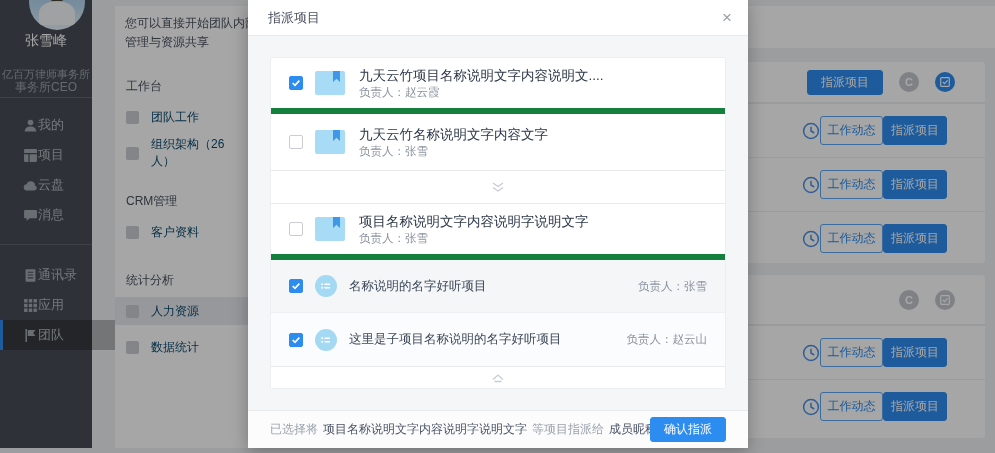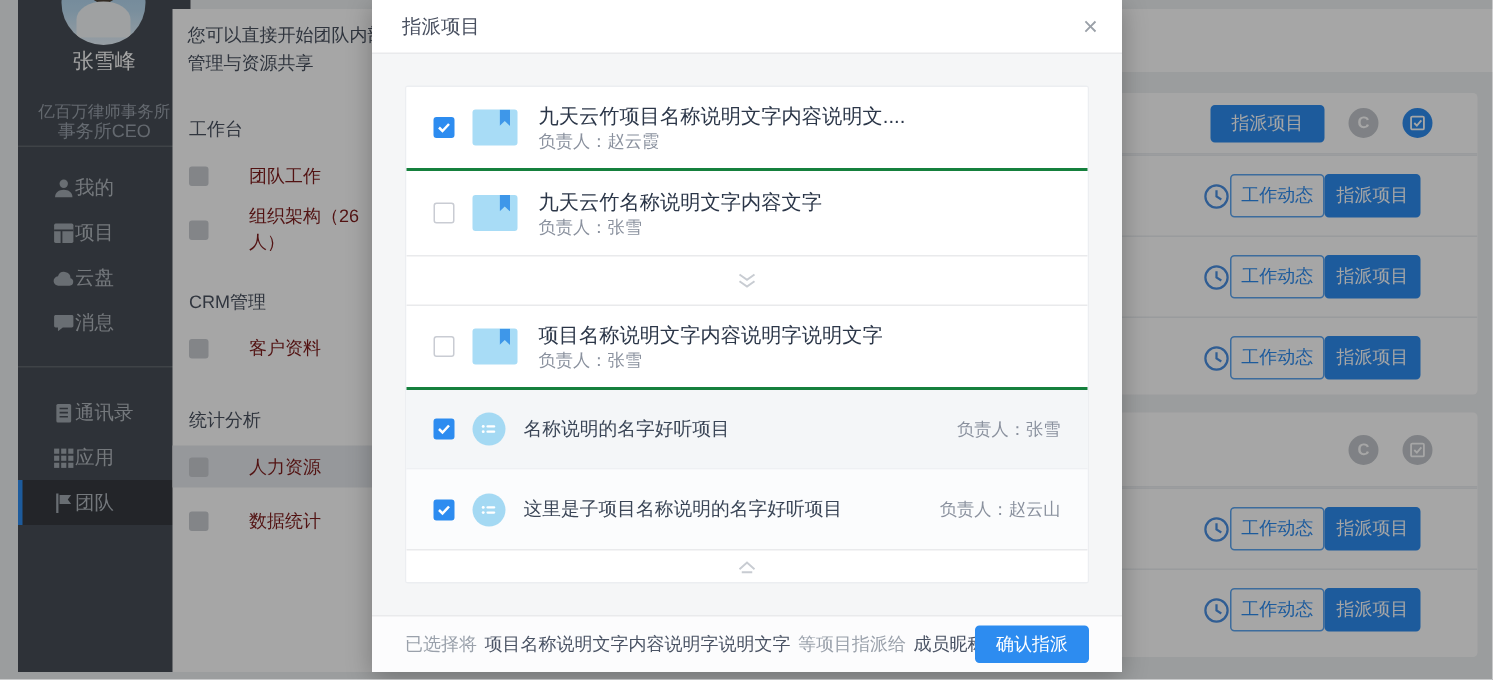--- a/index.html
+++ b/index.html
@@ -1,21 +1,21 @@
 <!DOCTYPE html>
 <html><head>
 <meta charset="utf-8">
 <style>
   * { margin:0; padding:0; box-sizing:border-box; }
   html,body { width:995px; height:453px; overflow:hidden; background:#eff1f3;
     font-family:"Liberation Sans", sans-serif; }
   .stage { position:relative; width:995px; height:453px; }
 
   
-  .sidebar { position:absolute; left:12px; top:0; width:115px; height:448px;
+  .sidebar { position:absolute; left:0; top:0; width:92px; height:448px;
     background:#484e56; z-index:1; }
   .avatar { position:absolute; left:29px; top:-26px; width:56px; height:56px; border-radius:50%;
     background:linear-gradient(180deg,#9cc7e8 0%,#bcdcf2 60%,#e8f3fb 100%); overflow:hidden; }
   .avatar .head { position:absolute; left:19px; top:12px; width:18px; height:16px; border-radius:50% 50% 45% 45%; background:#4d4238; }
   .avatar .body { position:absolute; left:10px; top:27px; width:36px; height:24px; border-radius:50% 50% 0 0; background:#f4f7f9; }
   .u-name { position:absolute; top:32px; width:100%; text-align:center; color:#ffffff; font-size:14px; }
   .u-role { position:absolute; top:52px; width:100%; text-align:center; color:#9aa2ac; font-size:12px;margin-top:27px; }
   .u-org  { position:absolute; top:67px; width:100%; text-align:center; color:#9aa2ac; font-size:11px; }
   .sb-div { position:absolute; left:0; width:115px; height:1px; background:rgba(255,255,255,0.14); }
   .sb-div.d1 { top:97px; } .sb-div.d2 { top:244px; }
@@ -25,22 +25,22 @@
     color:#b2b8bf; font-size:13px; cursor:pointer; position:relative; }
   .sb-item svg { width:15px; height:15px; fill:#a2a9b1; flex:0 0 auto; }
   .sb-item.active { background:rgba(0,0,0,0.25); }
   .sb-item.active::before { content:""; position:absolute; left:0; top:0; bottom:0; width:3px; background:#2d8cf0; }
 
   
   .ws-panel { position:absolute; left:115px; top:6px; width:133px; height:442px;
     background:#ffffff; z-index:1; }
   .ws-intro { width:178px; padding:8px 0 0 10px; font-size:12px; line-height:1.6; color:#4a5260; }
   .ws-h { margin:26px 11px 0; font-size:12px; color:#4a5260; }
-  .ws-item { height:28px; margin-top:8px; display:flex; align-items:center; gap:27px;
-    padding-left:11px; font-size:12px; color:#7f1d1d; cursor:pointer; }
+  .ws-item { height:28px; margin-top:8px; display:flex; align-items:center; gap:12px;
+    padding-left:11px; font-size:12px; color:#0c4a6e; cursor:pointer; }
   .ws-item .sq { width:13px; height:13px; border-radius:2px; background:#c9ccd1; flex:0 0 auto; }
   .ws-item.active { background:#e7eaee; }
 
   
   .top-bar { position:absolute; left:248px; top:6px; width:747px; height:42px; background:#ffffff; z-index:1; }
   .card { position:absolute; left:560px; width:425px; background:#ffffff; border-radius:3px; overflow:hidden; z-index:1; }
   .card1 { top:62px; height:201px; }
   .card2 { top:275px; height:163px; }
   .card-head { display:flex; align-items:center; justify-content:flex-end; gap:16px;
     padding-right:30px; border-bottom:1px solid #eceef1; }
@@ -68,21 +68,21 @@
 
   
   .modal { position:absolute; left:248px; top:0; width:500px; height:448px; background:#f5f6f7;
     z-index:100; box-shadow:0 4px 16px rgba(0,0,0,0.28); }
   .m-head { height:36px; background:#fff; border-bottom:1px solid #e9eaec; display:flex; align-items:center; }
   .m-title { padding-left:20px; font-size:13px; color:#495060; }
   .m-close { margin-left:auto; margin-right:16px; font-size:17px; color:#9aa0a8; cursor:pointer; line-height:1; }
   .m-body { padding:21px 22px 0; }
   .list-box { background:#fff; border:1px solid #eceef1; border-radius:2px; }
   .proj { height:56px; display:flex; align-items:center; padding-left:18px; background:#fff; }
-  .proj.b-bottom { border-bottom:2px solid #15803d; }
+  .proj.b-bottom { border-bottom:6px solid #15803d; }
   .cbx { width:14px; height:14px; border-radius:2px; flex:0 0 auto; cursor:pointer;
     display:flex; align-items:center; justify-content:center; margin-right:12px;
     background:#fff; border:1px solid #c9ccd3; }
   .cbx.checked { background:#2d8cf0; border-color:#2d8cf0; }
   .cbx svg { width:10px; height:10px; stroke:#fff; stroke-width:2; fill:none; display:none; }
   .cbx.checked svg { display:block; }
   .p-ic { position:relative; width:30px; height:24px; border-radius:2px; background:#a8dcf6;
     margin-right:14px; flex:0 0 auto; }
   .p-ic .bm { position:absolute; right:5px; top:0; width:7px; height:11px; background:#3e97e9;
     clip-path:polygon(0 0,100% 0,100% 100%,50% 70%,0 100%); }

